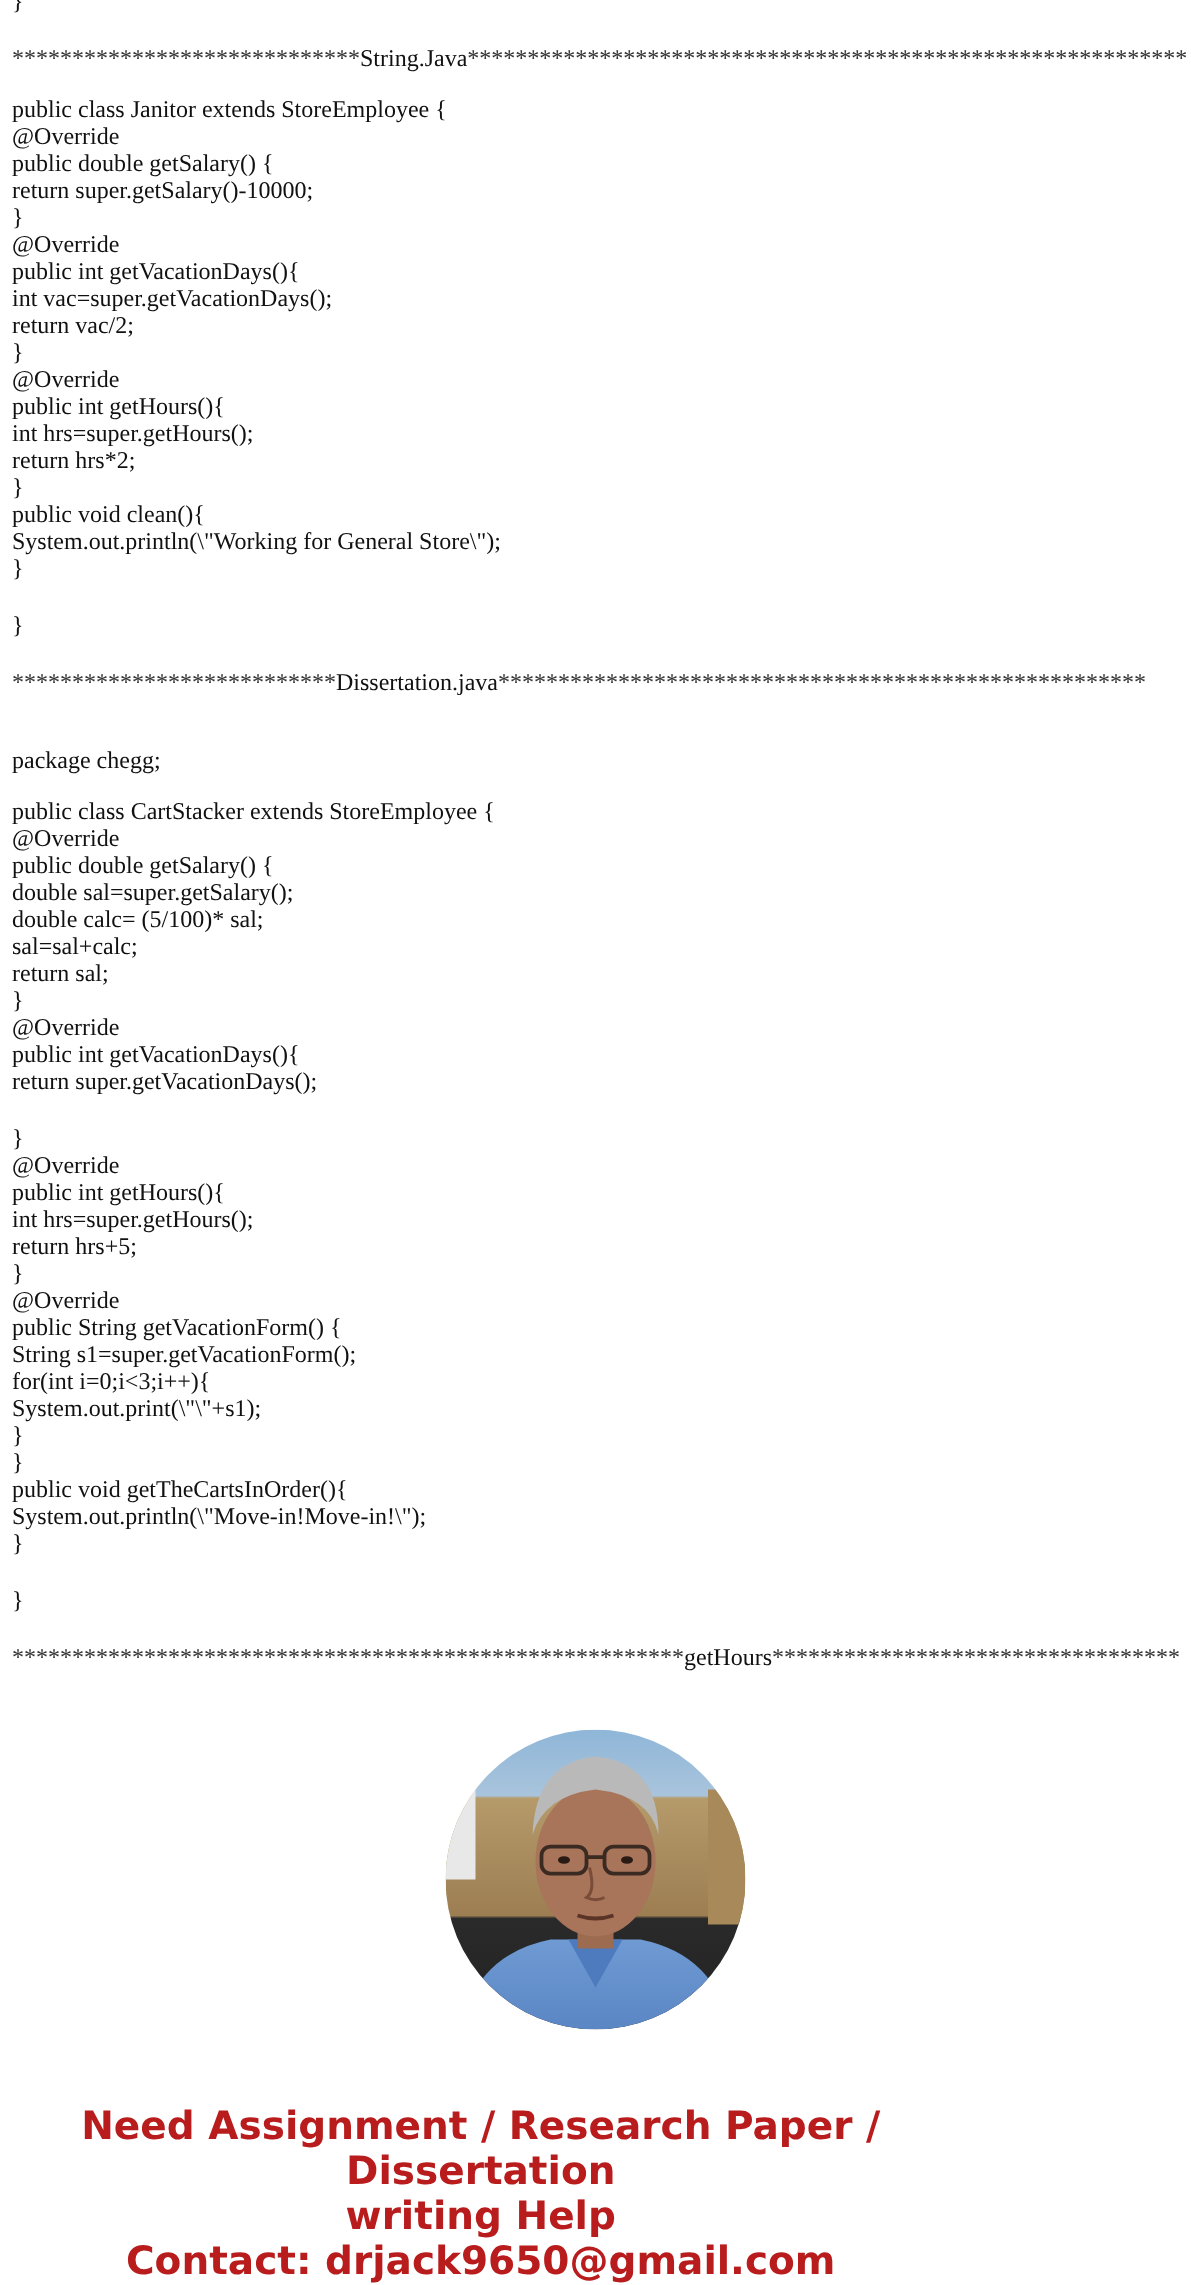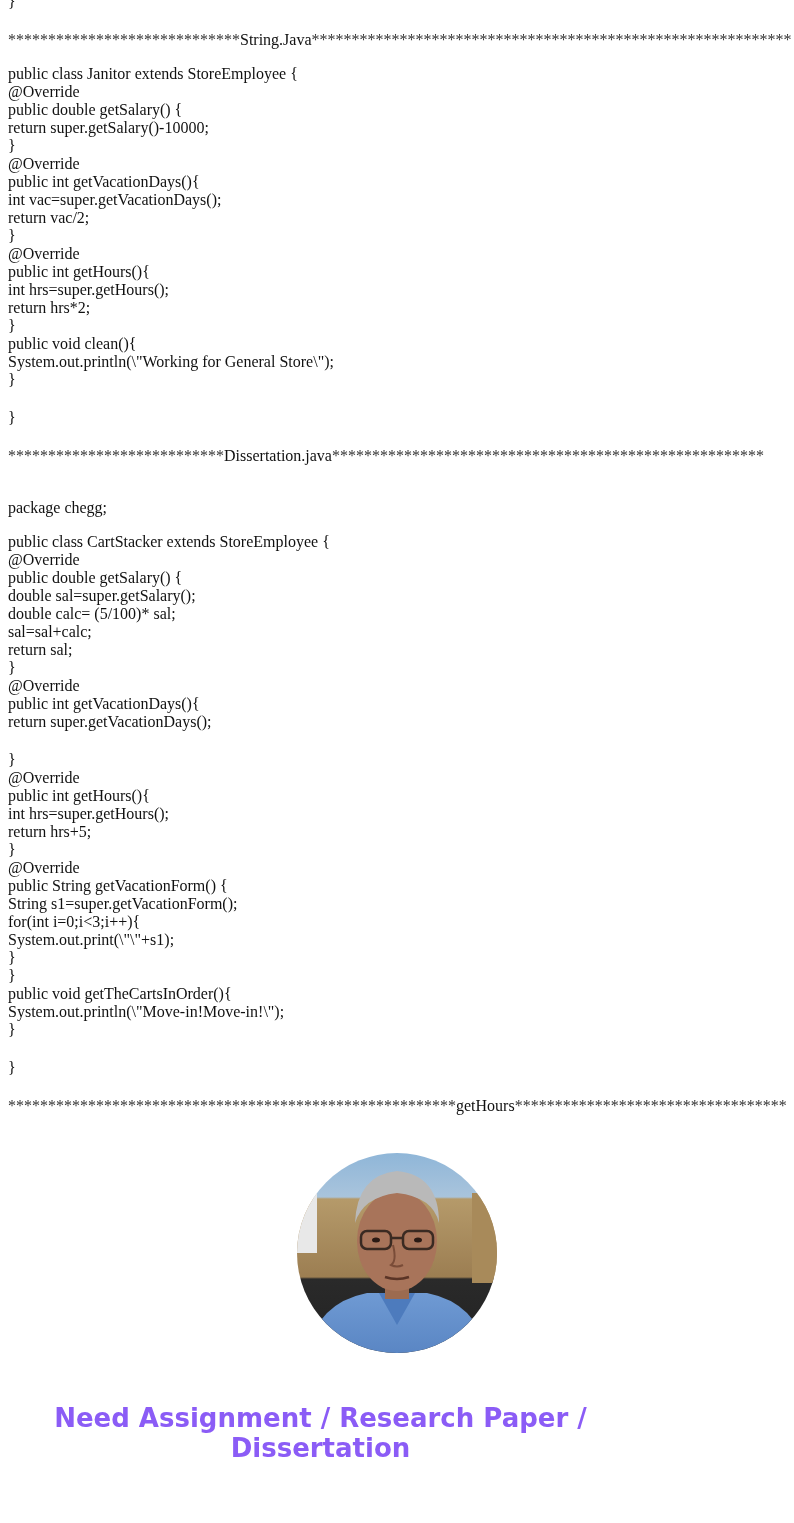--- a/index.html
+++ b/index.html
@@ -36,21 +36,21 @@
   .promo {
     position: absolute;
     left: 0;
     top: 1403px;
     width: 641px;
     text-align: center;
     font-family: "DejaVu Sans", sans-serif;
     font-weight: bold;
     font-size: 26px;
     line-height: 30px;
-    color: #8b5cf6;
+    color: #b91c1c;
   }
 </style>
 </head>
 <body>
 
 <div class="doc">
   <div class="line">}</div>
   <div class="gap-m"></div>
 
   <div class="line">
@@ -157,13 +157,15 @@
     <line x1="94" y1="85" x2="106" y2="85" stroke="#3a2a22" stroke-width="2.5"></line>
     <ellipse cx="79" cy="87" rx="4" ry="2.5" fill="#2a1a14"></ellipse>
     <ellipse cx="121" cy="87" rx="4" ry="2.5" fill="#2a1a14"></ellipse>
     <path d="M96 92 Q100 108 94 112 Q100 115 106 112" fill="none" stroke="#7a4c38" stroke-width="2"></path>
     <path d="M88 124 Q100 128 112 124" fill="none" stroke="#5a3426" stroke-width="2.5"></path>
   </svg>
 </div>
 
 <div class="promo">
   <div>Need Assignment / Research Paper / Dissertation</div>
+  <div>writing Help</div>
+  <div>Contact: drjack9650@gmail.com</div>
 </div>
 
 </body></html>

